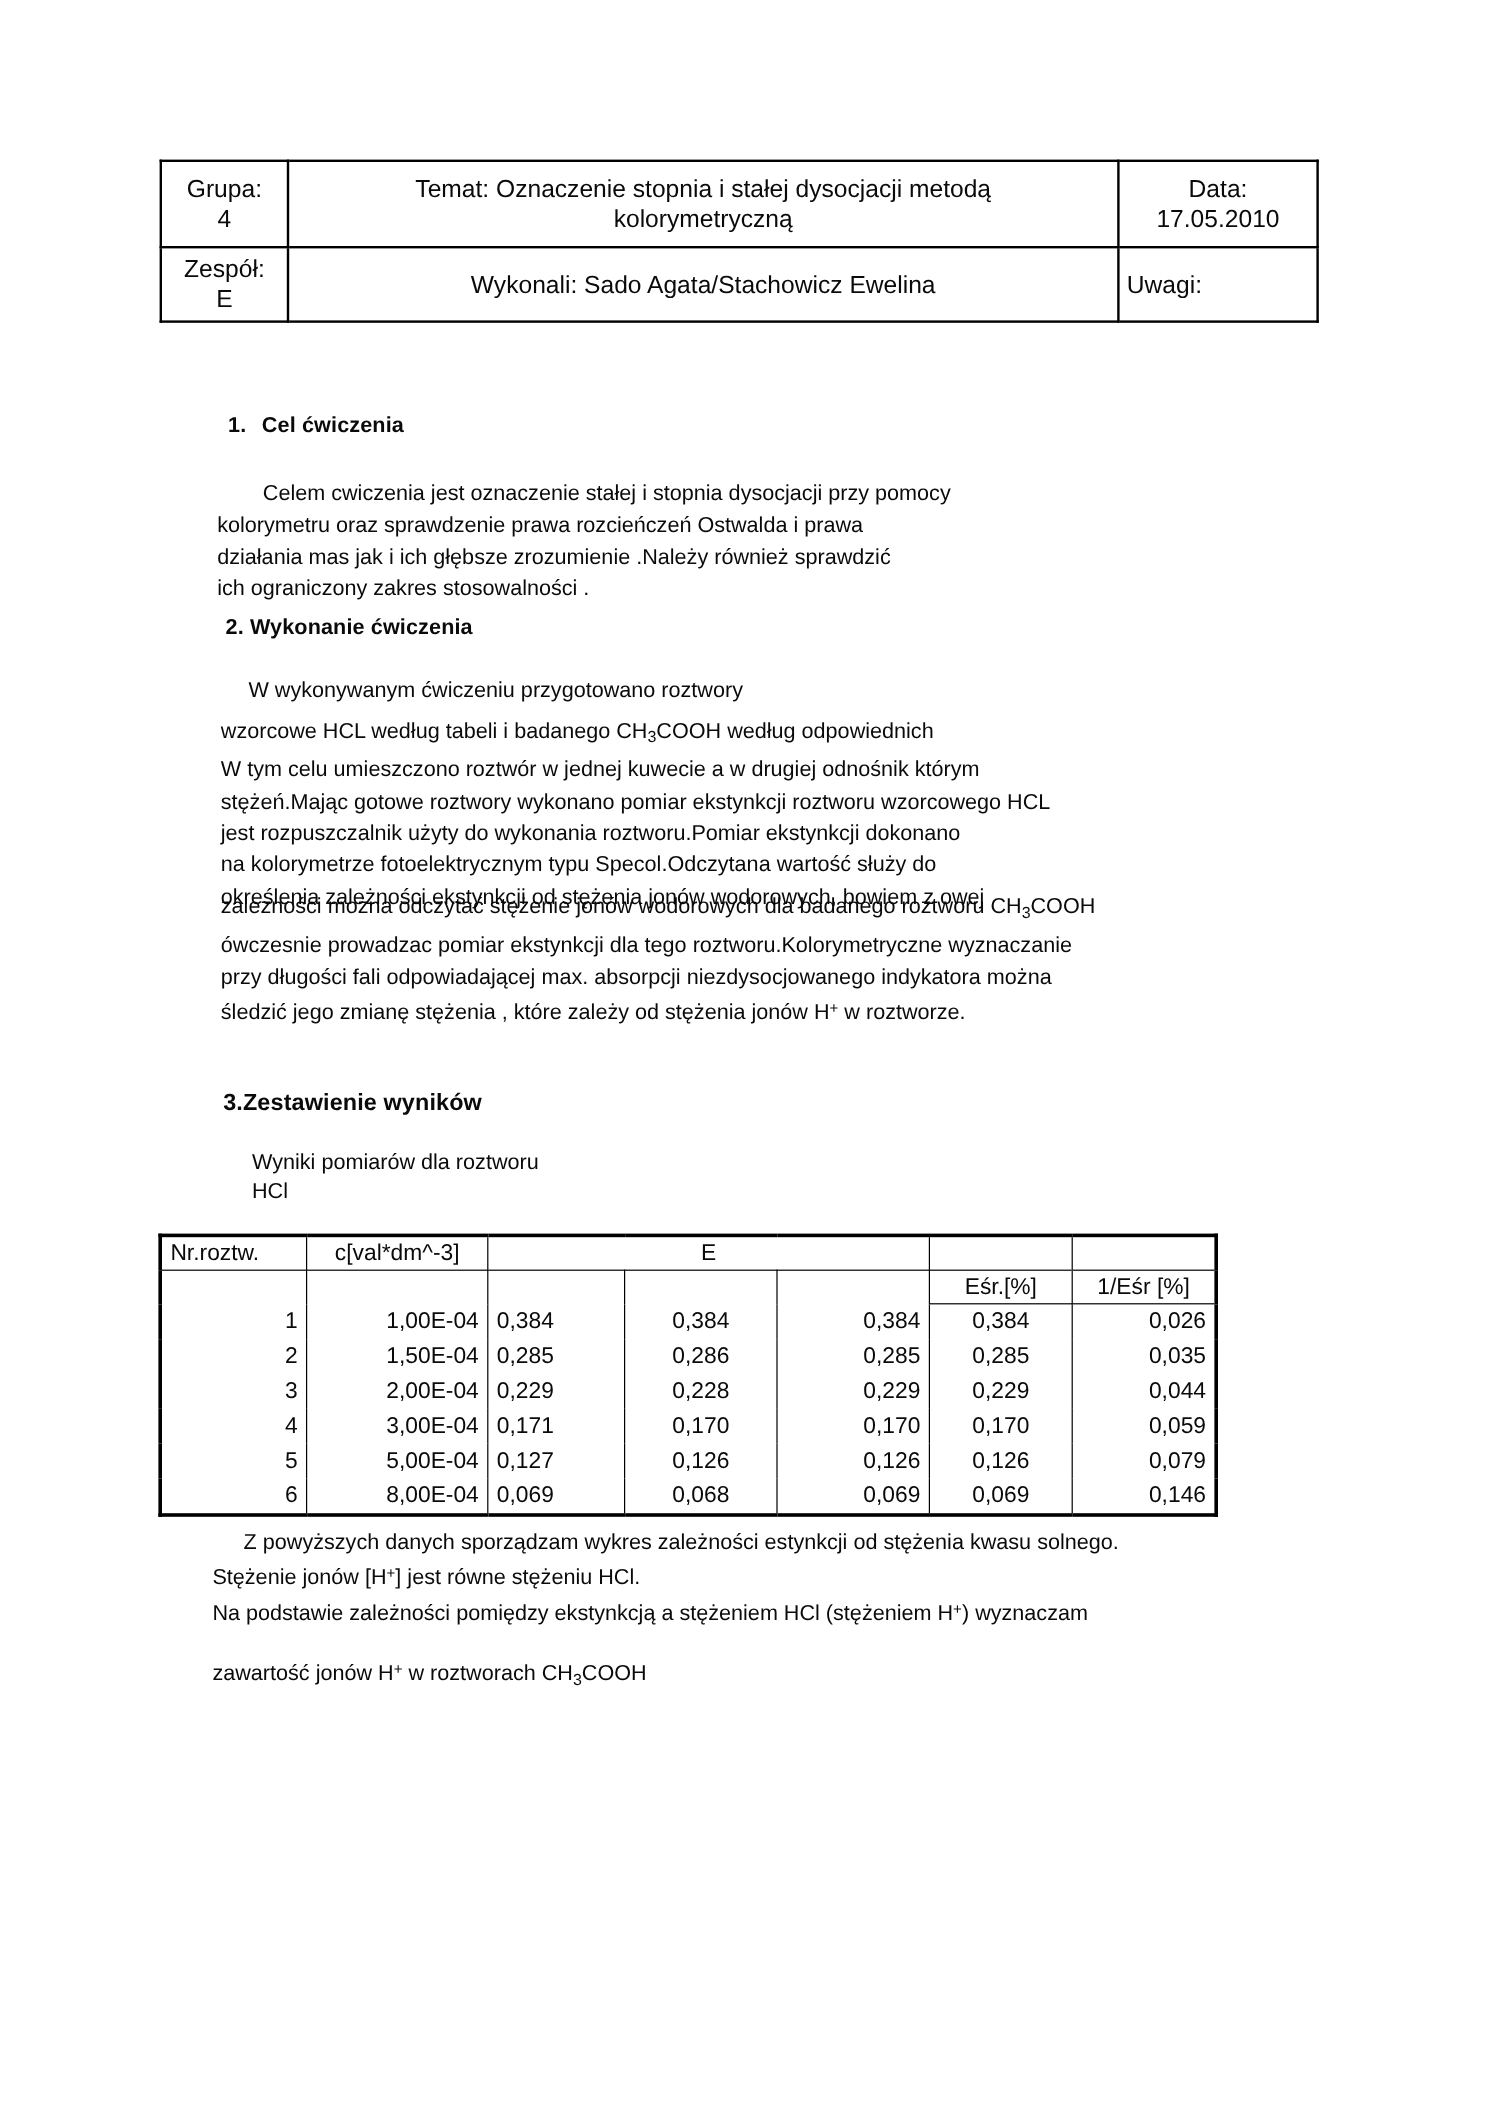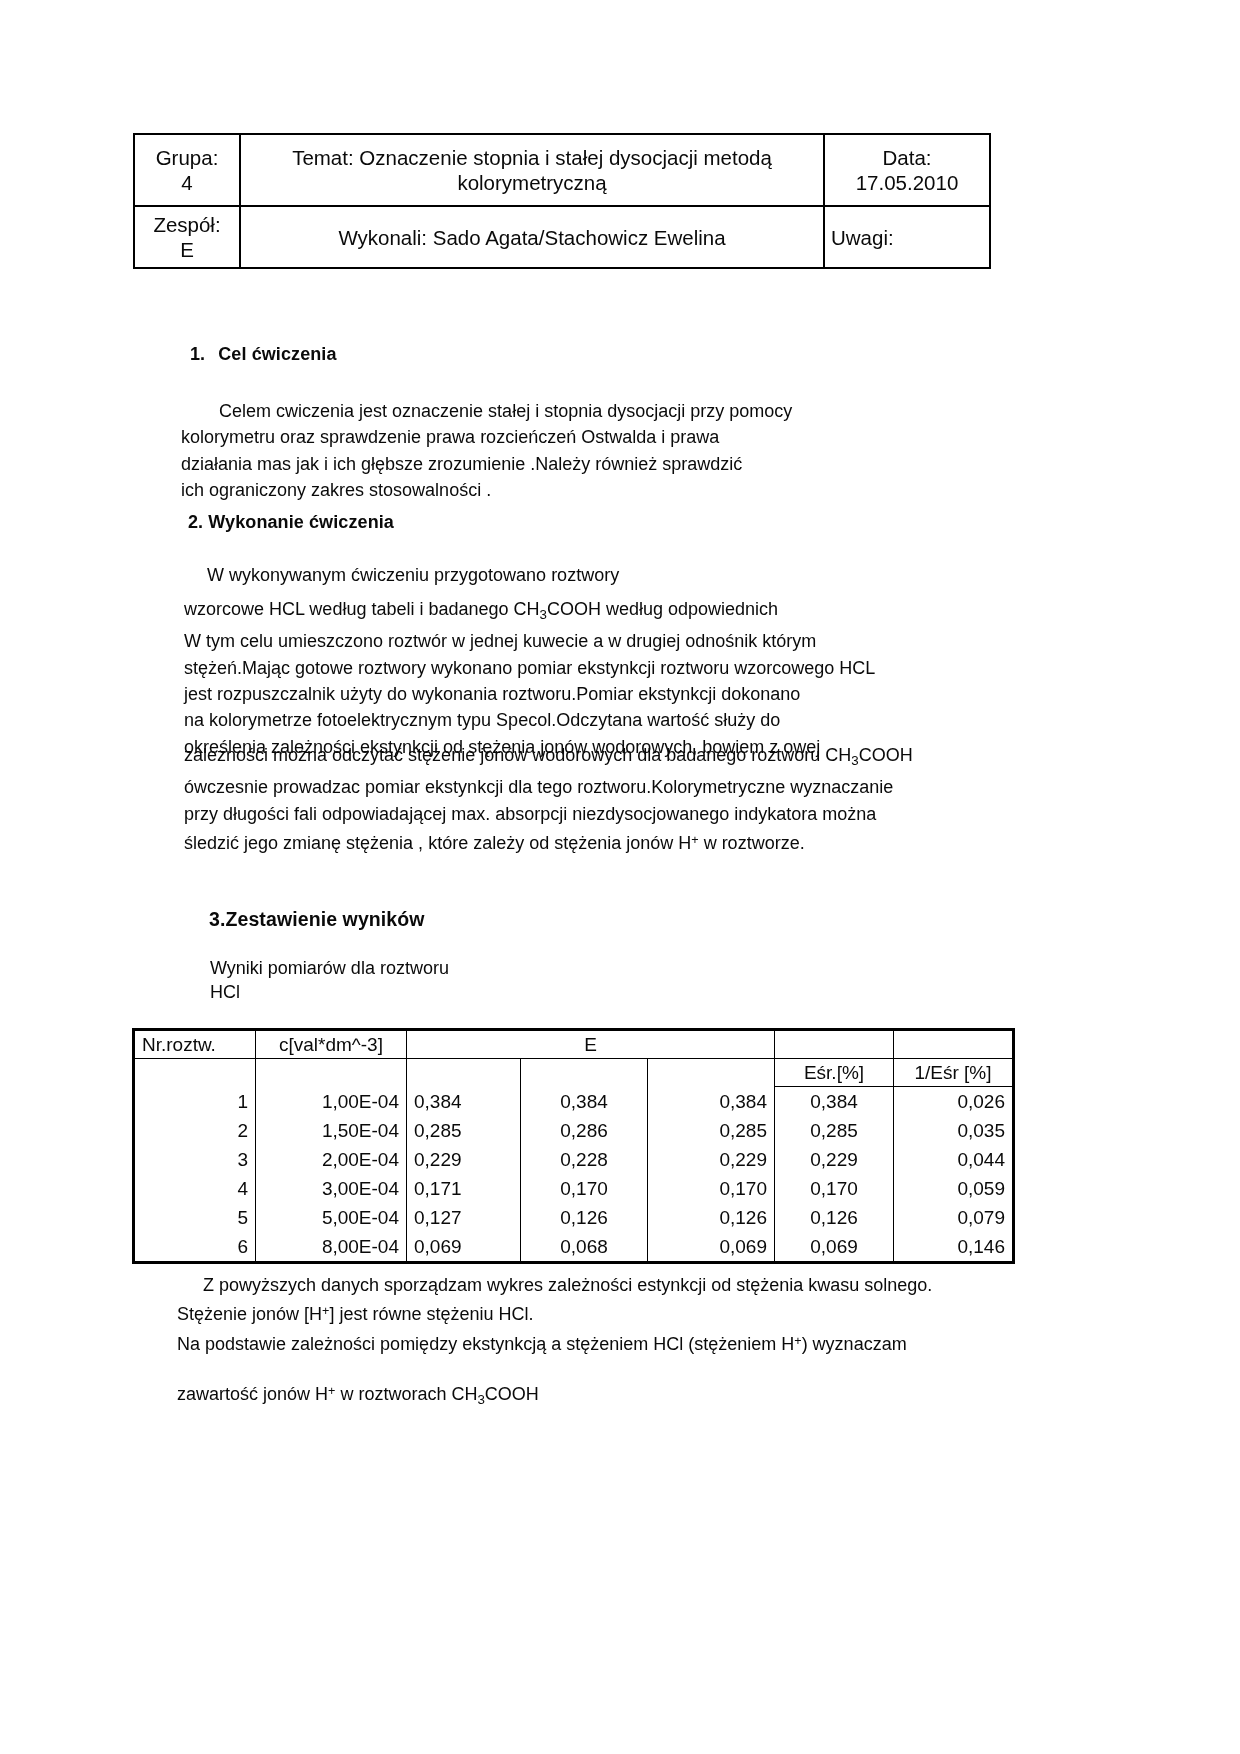--- a/index.html
+++ b/index.html
@@ -19,21 +19,21 @@
     position: absolute;
     inset: 0;
     padding: 0;
   }
 
   
   .hdr-table {
     position: absolute;
     left: 133px;
     top: 133px;
-    width: 858px;
+    width: 966px;
     border-collapse: collapse;
     table-layout: fixed;
     padding-left: 28px;
   }
   .hdr-table td {
     border: 2px solid #000;
     padding: 4px 6px;
     vertical-align: middle;
     font-size: 20.5px;
     line-height: 1.22;
@@ -67,21 +67,21 @@
   
   .h-sec {
     position: absolute;
     font-weight: bold;
     font-size: 18px;
     letter-spacing: 0.1px;
   }
   .sec1-head { left: 190px; top: 344px; }
   .sec1-head .num { margin-right: 13px; }
   .sec2-head { left: 188px; top: 512px; }
-  .sec3-head { left: 186px; top: 908px; font-size: 19.5px; margin-left: 23px; }
+  .sec3-head { left: 186px; top: 908px; font-size: 19.5px; }
 
   .para {
     position: absolute;
     font-size: 18px;
     line-height: 26.4px;
     white-space: nowrap;
   }
 
   .p1 { left: 181px; top: 398px; }
   .p1 .ind { display: inline-block; width: 38px; }

